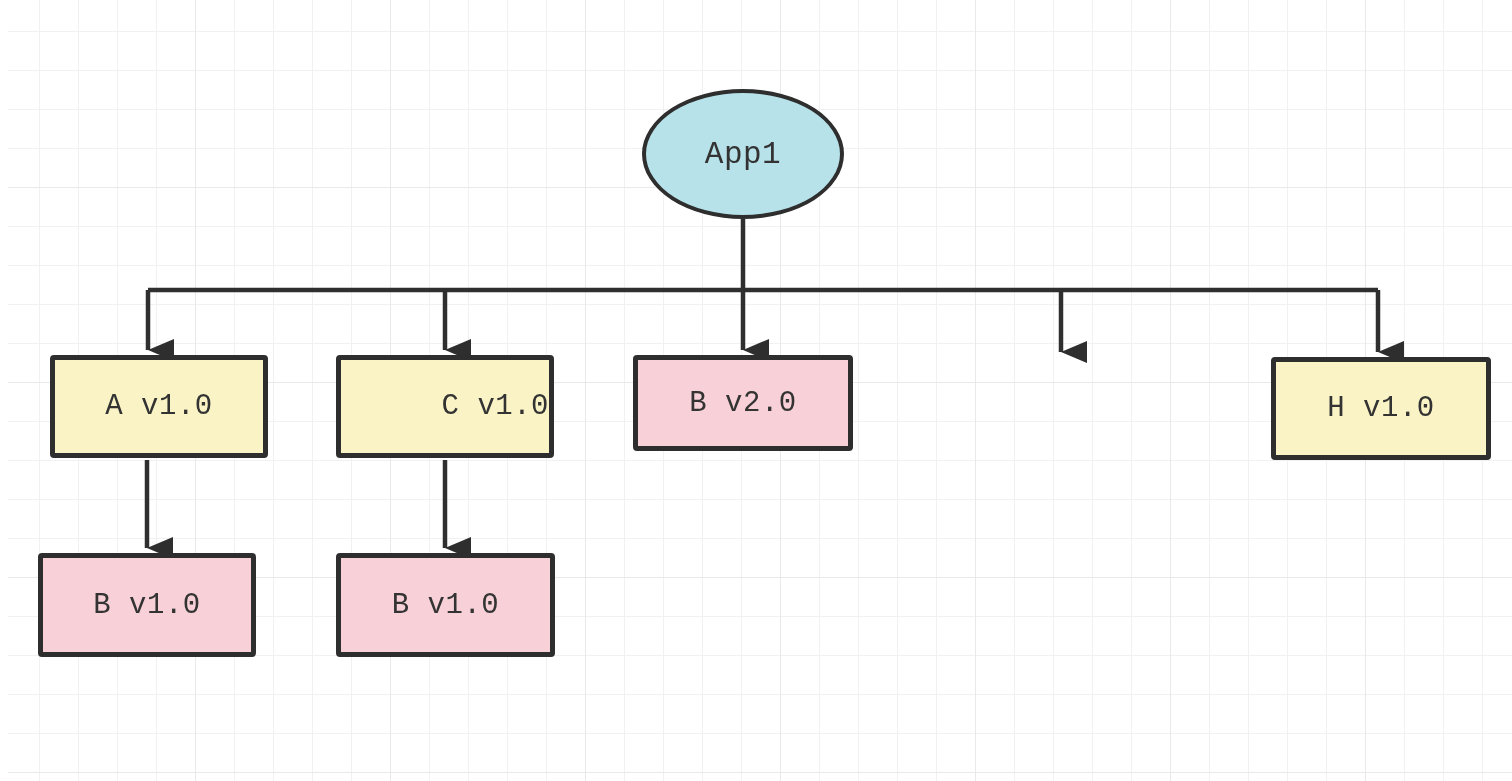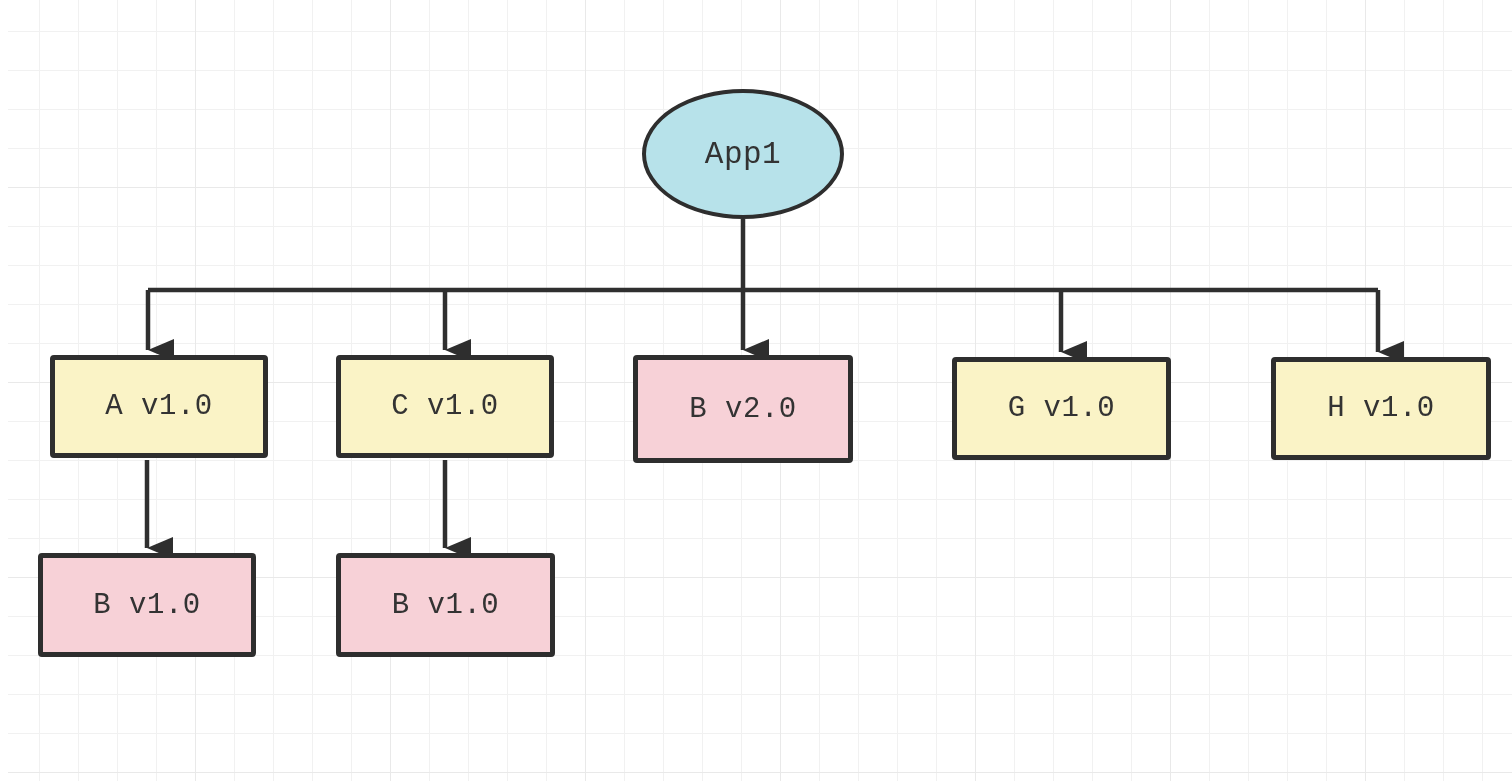--- a/index.html
+++ b/index.html
@@ -50,21 +50,21 @@
   .node.rect {
     border-radius: 4px;
   }
   .node.ellipse {
     border-radius: 50%;
     border-width: 4.5px;
     font-size: 31px;
   }
   .node-a   { left: 42px;   top: 355px; width: 218px; height: 103px; }
   .node-c   { left: 328px;  top: 355px; width: 218px; height: 103px; }
-  .node-b2  { left: 625px;  top: 355px; width: 220px; height: 108px; }
+  .node-b2  { left: 625px;  top: 355px; width: 220px; height: 96px; }
   .node-g   { left: 944px;  top: 357px; width: 219px; height: 103px; }
   .node-h   { left: 1263px; top: 357px; width: 220px; height: 103px; }
   .node-b1a { left: 30px;   top: 553px; width: 218px; height: 104px; }
   .node-b1b { left: 328px;  top: 553px; width: 219px; height: 104px; }
   .node-app { left: 634px;  top: 89px;  width: 202px; height: 130px; }
   .watermark {
     position: absolute;
     right: 22px;
     bottom: 15px;
     color: #c7c7c7;
@@ -99,31 +99,28 @@
   </svg>
 
   <div class="node ellipse node-app" style="background-color: rgb(183, 226, 234);">
     <span>App1</span>
   </div>
 
   <div class="node rect node-a" style="background-color: rgb(250, 243, 198);">
     <span>A v1.0</span>
   </div>
 
-  <div class="node rect node-c" style="background-color: rgb(250, 243, 198);">
+  <div class="node rect node-c" style="background-color: rgb(250, 243, 198); justify-content: flex-end;">
     <span>C v1.0</span>
   </div>
 
   <div class="node rect node-b2" style="background-color: rgb(247, 209, 215);">
     <span>B v2.0</span>
   </div>
 
-  <div class="node rect node-g" style="background-color: rgb(250, 243, 198);">
-    <span>G v1.0</span>
-  </div>
 
   <div class="node rect node-h" style="background-color: rgb(250, 243, 198); align-items: center;">
     <span>H v1.0</span>
   </div>
 
   <div class="node rect node-b1a" style="background-color: rgb(247, 209, 215);">
     <span>B v1.0</span>
   </div>
 
   <div class="node rect node-b1b" style="background-color: rgb(247, 209, 215);">

